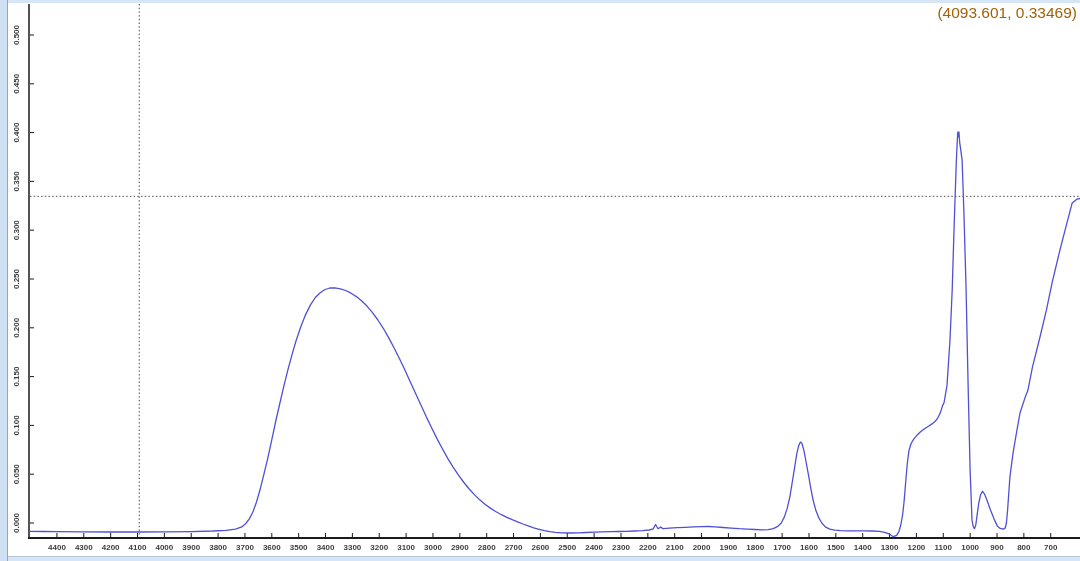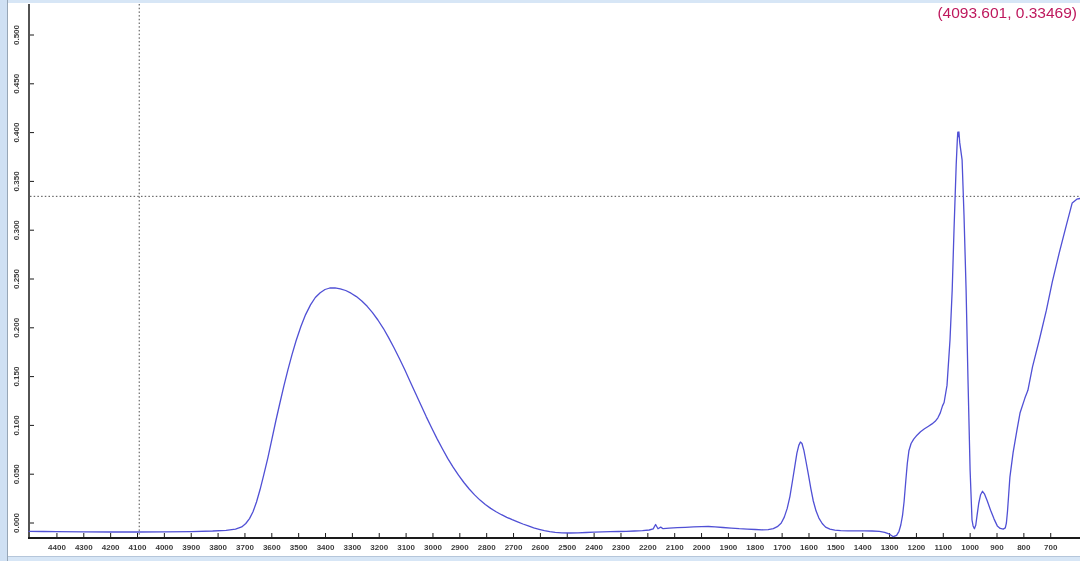--- a/index.html
+++ b/index.html
@@ -122,13 +122,13 @@
     <text x="19" y="35" text-anchor="middle" font-size="8px" font-weight="bold" fill="#3d3d3d" transform="rotate(-90 19 35)">0.500</text>
     <line x1="139.2298361870687" y1="4" x2="139.2298361870687" y2="537" stroke="#4d4d4d" stroke-width="1" stroke-dasharray="1.5 2.2"></line>
     <line x1="30" y1="196.34256" x2="1080" y2="196.34256" stroke="#4d4d4d" stroke-width="1" stroke-dasharray="1.5 2.2"></line>
     <path d="M29.0 531.3L43.5 531.5L56.9 531.6L83.8 531.8L110.7 532.0L137.5 532.0L164.4 531.8L191.2 531.6L212.7 531.0L226.1 530.3L235.5 529.1L241.7 526.9L245.8 523.5L249.5 518.6L253.0 511.8L256.5 502.0L260.0 489.8L263.7 475.2L267.8 458.1L271.8 439.6L275.8 421.0L279.9 403.0L283.9 385.9L287.9 369.8L292.0 354.6L296.0 341.0L300.8 326.8L305.6 314.6L310.5 304.9L315.3 297.5L320.2 292.7L325.0 289.5L329.8 288.0L334.9 287.8L340.3 288.8L345.7 290.5L351.0 293.2L356.4 296.6L361.8 301.0L367.2 306.3L372.5 312.7L377.9 320.0L383.3 328.3L388.6 337.6L394.0 347.8L399.4 358.5L404.8 369.8L410.1 381.5L415.5 393.2L420.9 404.9L426.2 416.6L431.6 427.8L437.0 438.6L442.4 448.8L447.7 458.4L453.1 467.2L458.5 475.2L463.9 482.5L469.2 489.0L474.6 494.9L480.0 500.1L485.3 504.5L490.7 508.4L496.1 511.8L501.5 514.7L506.8 517.3L512.2 519.7L517.6 521.8L522.9 524.0L528.3 525.9L533.7 527.9L539.1 529.3L544.4 530.6L549.8 531.6L555.2 532.3L561.9 532.8L569.9 533.0L578.0 532.8L586.1 532.5L594.1 532.2L602.2 531.9L610.2 531.7L618.3 531.5L626.3 531.3L634.4 531.0L642.5 530.6L649.2 530.0L653.2 528.9L655.6 524.5L658.0 528.7L660.7 527.1L663.1 528.7L669.3 528.1L677.4 527.7L685.4 527.3L693.5 526.9L701.6 526.6L708.3 526.5L715.0 526.9L723.0 527.5L731.1 528.1L739.2 528.7L747.2 529.1L755.3 529.5L762.0 529.8L768.2 529.6L773.3 528.7L777.3 526.7L781.1 523.2L784.3 517.1L787.2 508.4L789.9 496.6L792.3 482.0L794.8 466.4L796.9 453.2L798.8 445.4L800.4 442.0L802.0 443.5L803.9 450.3L806.0 461.5L808.5 475.2L810.9 488.8L813.3 501.0L816.0 510.8L818.9 518.1L822.2 523.5L825.6 527.1L829.9 529.1L834.8 530.1L840.7 530.6L847.9 530.8L856.0 530.9L864.1 530.9L872.1 531.0L879.4 531.3L884.7 532.3L889.6 534.2L893.3 536.7L896.6 535.4L899.0 531.3L900.8 525.0L902.5 515.7L904.1 501.5L905.7 482.0L907.3 463.5L908.9 450.8L911.1 443.5L913.7 439.1L917.0 435.2L920.5 431.7L924.5 428.8L928.5 426.2L932.0 423.9L935.2 421.3L937.9 417.8L940.3 412.9L942.5 405.9L944.1 402.5L947.0 385.4L950.0 340.0L952.2 290.0L954.0 230.2L956.2 164.8L957.3 140.4L957.8 132.1L958.3 136.7L958.9 131.8L959.7 142.4L962.1 159.9L964.0 215.0L966.1 290.0L968.0 380.0L970.1 470.0L972.0 520.0L973.1 525.9L974.4 528.7L975.8 525.0L977.1 515.2L978.7 503.5L980.6 494.7L982.5 491.3L984.6 494.2L987.3 501.0L990.6 510.3L994.1 519.1L997.3 525.9L1000.2 528.4L1003.2 529.1L1005.3 527.9L1006.4 523.0L1007.5 511.3L1008.6 495.7L1009.9 477.1L1013.1 452.7L1016.9 430.3L1020.1 412.7L1024.9 398.1L1027.9 390.3L1032.5 366.8L1039.4 339.5L1046.4 310.2L1052.3 281.9L1059.3 252.6L1066.3 225.3L1072.2 202.9L1076.8 199.2L1080.0 198.5" fill="none" stroke="#5050d5" stroke-width="1.3" stroke-linejoin="round" stroke-linecap="round"></path>
   </svg>
 
 <div class="frame-top"></div>
 <div class="frame-left"></div>
 <div class="frame-bottom"></div>
 
-<div id="readout" style="color: #be185d;">(4093.601, 0.33469)</div>
+<div id="readout" style="color: #a16207;">(4093.601, 0.33469)</div>
 
 </body></html>

